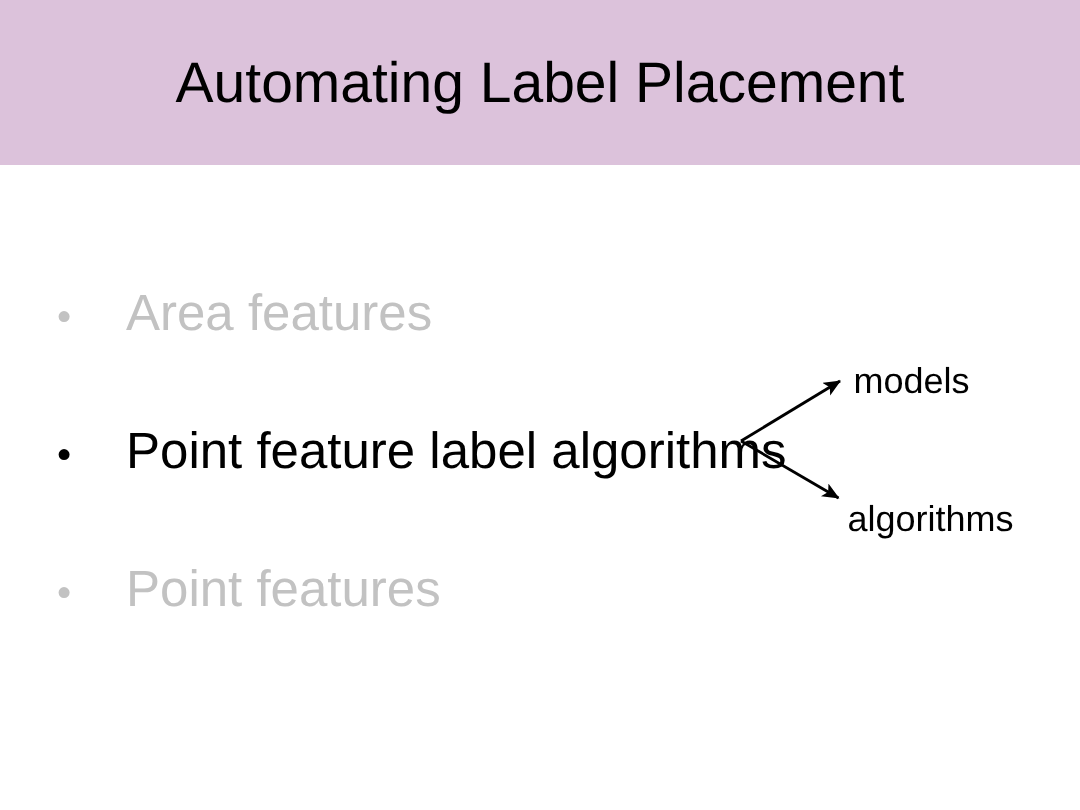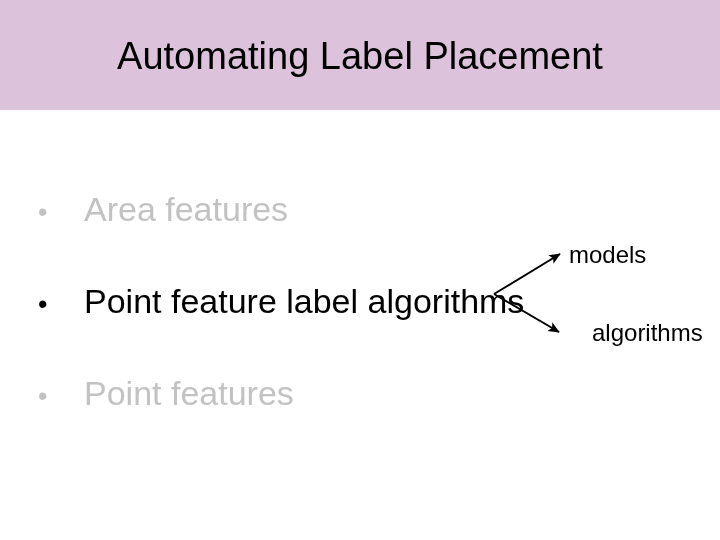--- a/index.html
+++ b/index.html
@@ -75,21 +75,21 @@
     height: 105px;
   }
   .annot {
     position: absolute;
     font-size: 24px;
     line-height: 1;
     color: #000000;
     white-space: nowrap;
   }
   #annot-models     { left: 569px; top: 243px; }
-  #annot-algorithms { left: 565px; top: 321px; margin-left: 27px; }
+  #annot-algorithms { left: 565px; top: 335px; }
 
   #page-number {
     position: absolute;
     right: 37px;
     top: 473px;
     font-size: 14px;
     line-height: 1;
     color: #0f172a;
   }
 </style>

